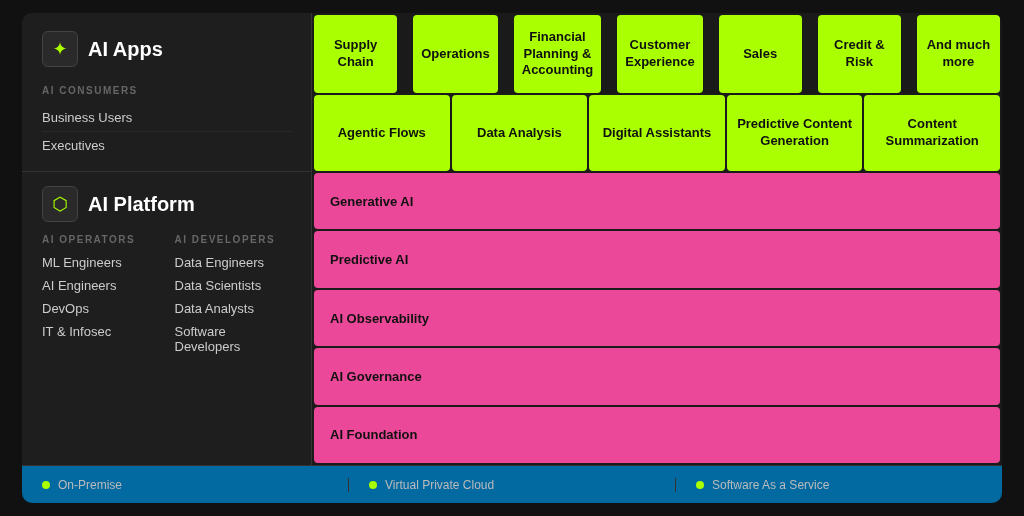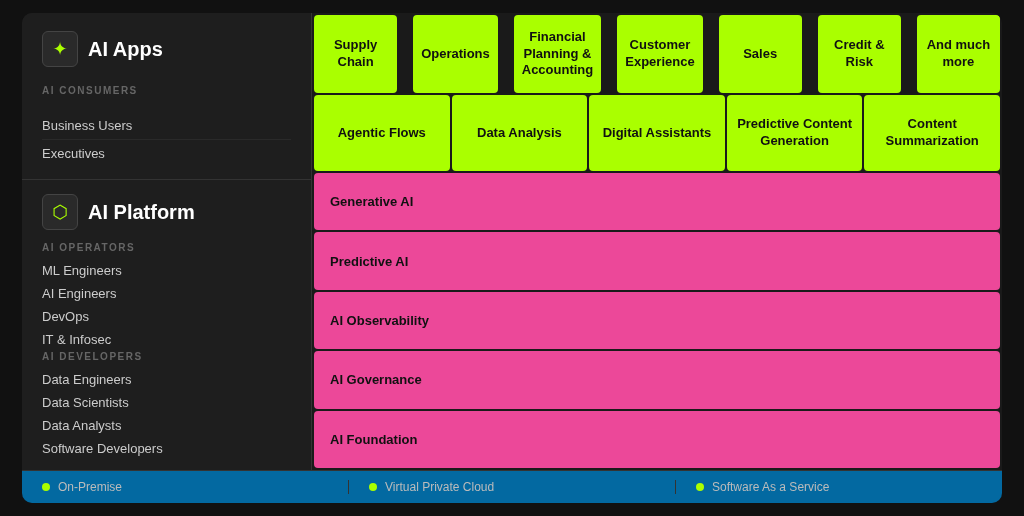--- a/index.html
+++ b/index.html
@@ -60,21 +60,20 @@
       color: #666;
       font-size: 10px;
       letter-spacing: 1.5px;
       font-weight: 600;
       padding: 6px 20px 6px 20px;
       text-transform: uppercase;
     }
     .consumer-list {
       padding: 2px 20px 12px 20px;
       border-bottom: 1px solid #333;
-      margin-top: 8px;
     }
     .consumer-item {
       color: #ccc;
       font-size: 13px;
       padding: 6px 0;
       border-bottom: 1px solid #2a2a2a;
     }
     .consumer-item:last-child {
       border-bottom: none;
     }
@@ -87,22 +86,21 @@
       gap: 10px;
       margin-bottom: 12px;
     }
     .platform-title {
       color: #fff;
       font-size: 20px;
       font-weight: 600;
     }
     .operators-devs {
       display: flex;
-      gap: 0;
-      flex-direction: column;
+      gap: 16px;
     }
     .operator-col, .dev-col {
       flex: 1;
     }
     .ops-label, .devs-label {
       color: #666;
       font-size: 10px;
       letter-spacing: 1.5px;
       font-weight: 600;
       margin-bottom: 6px;

